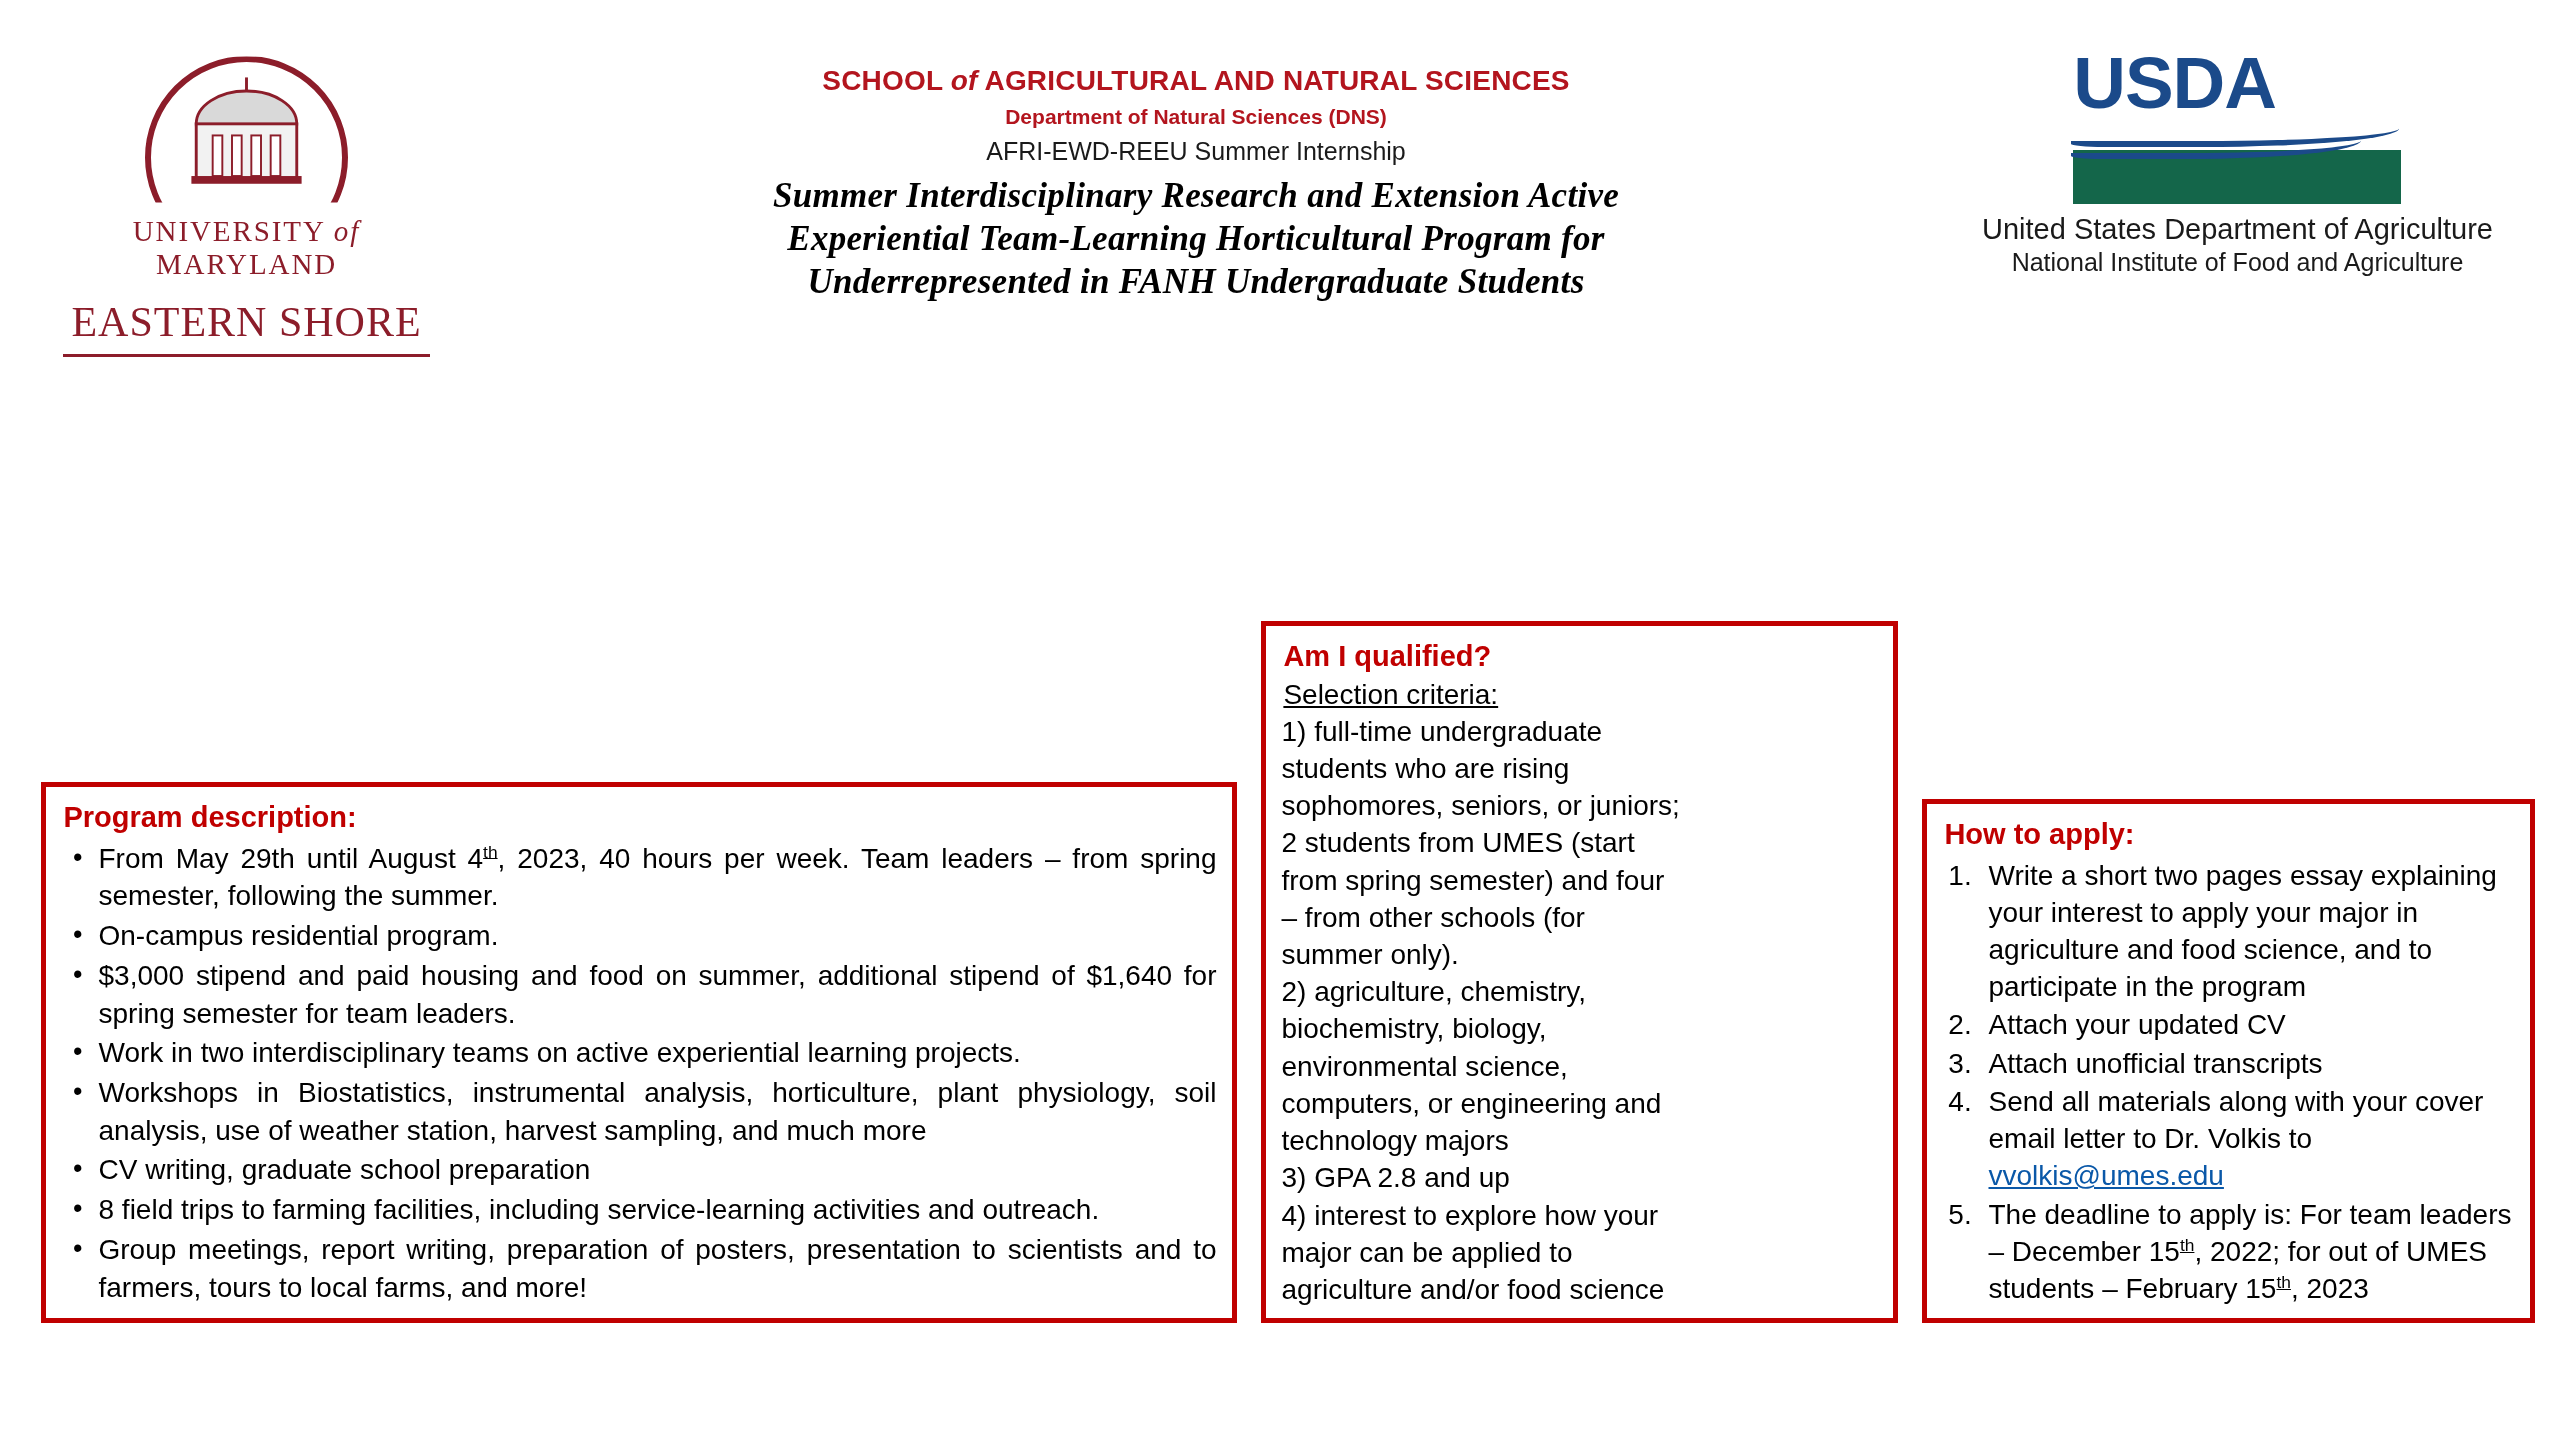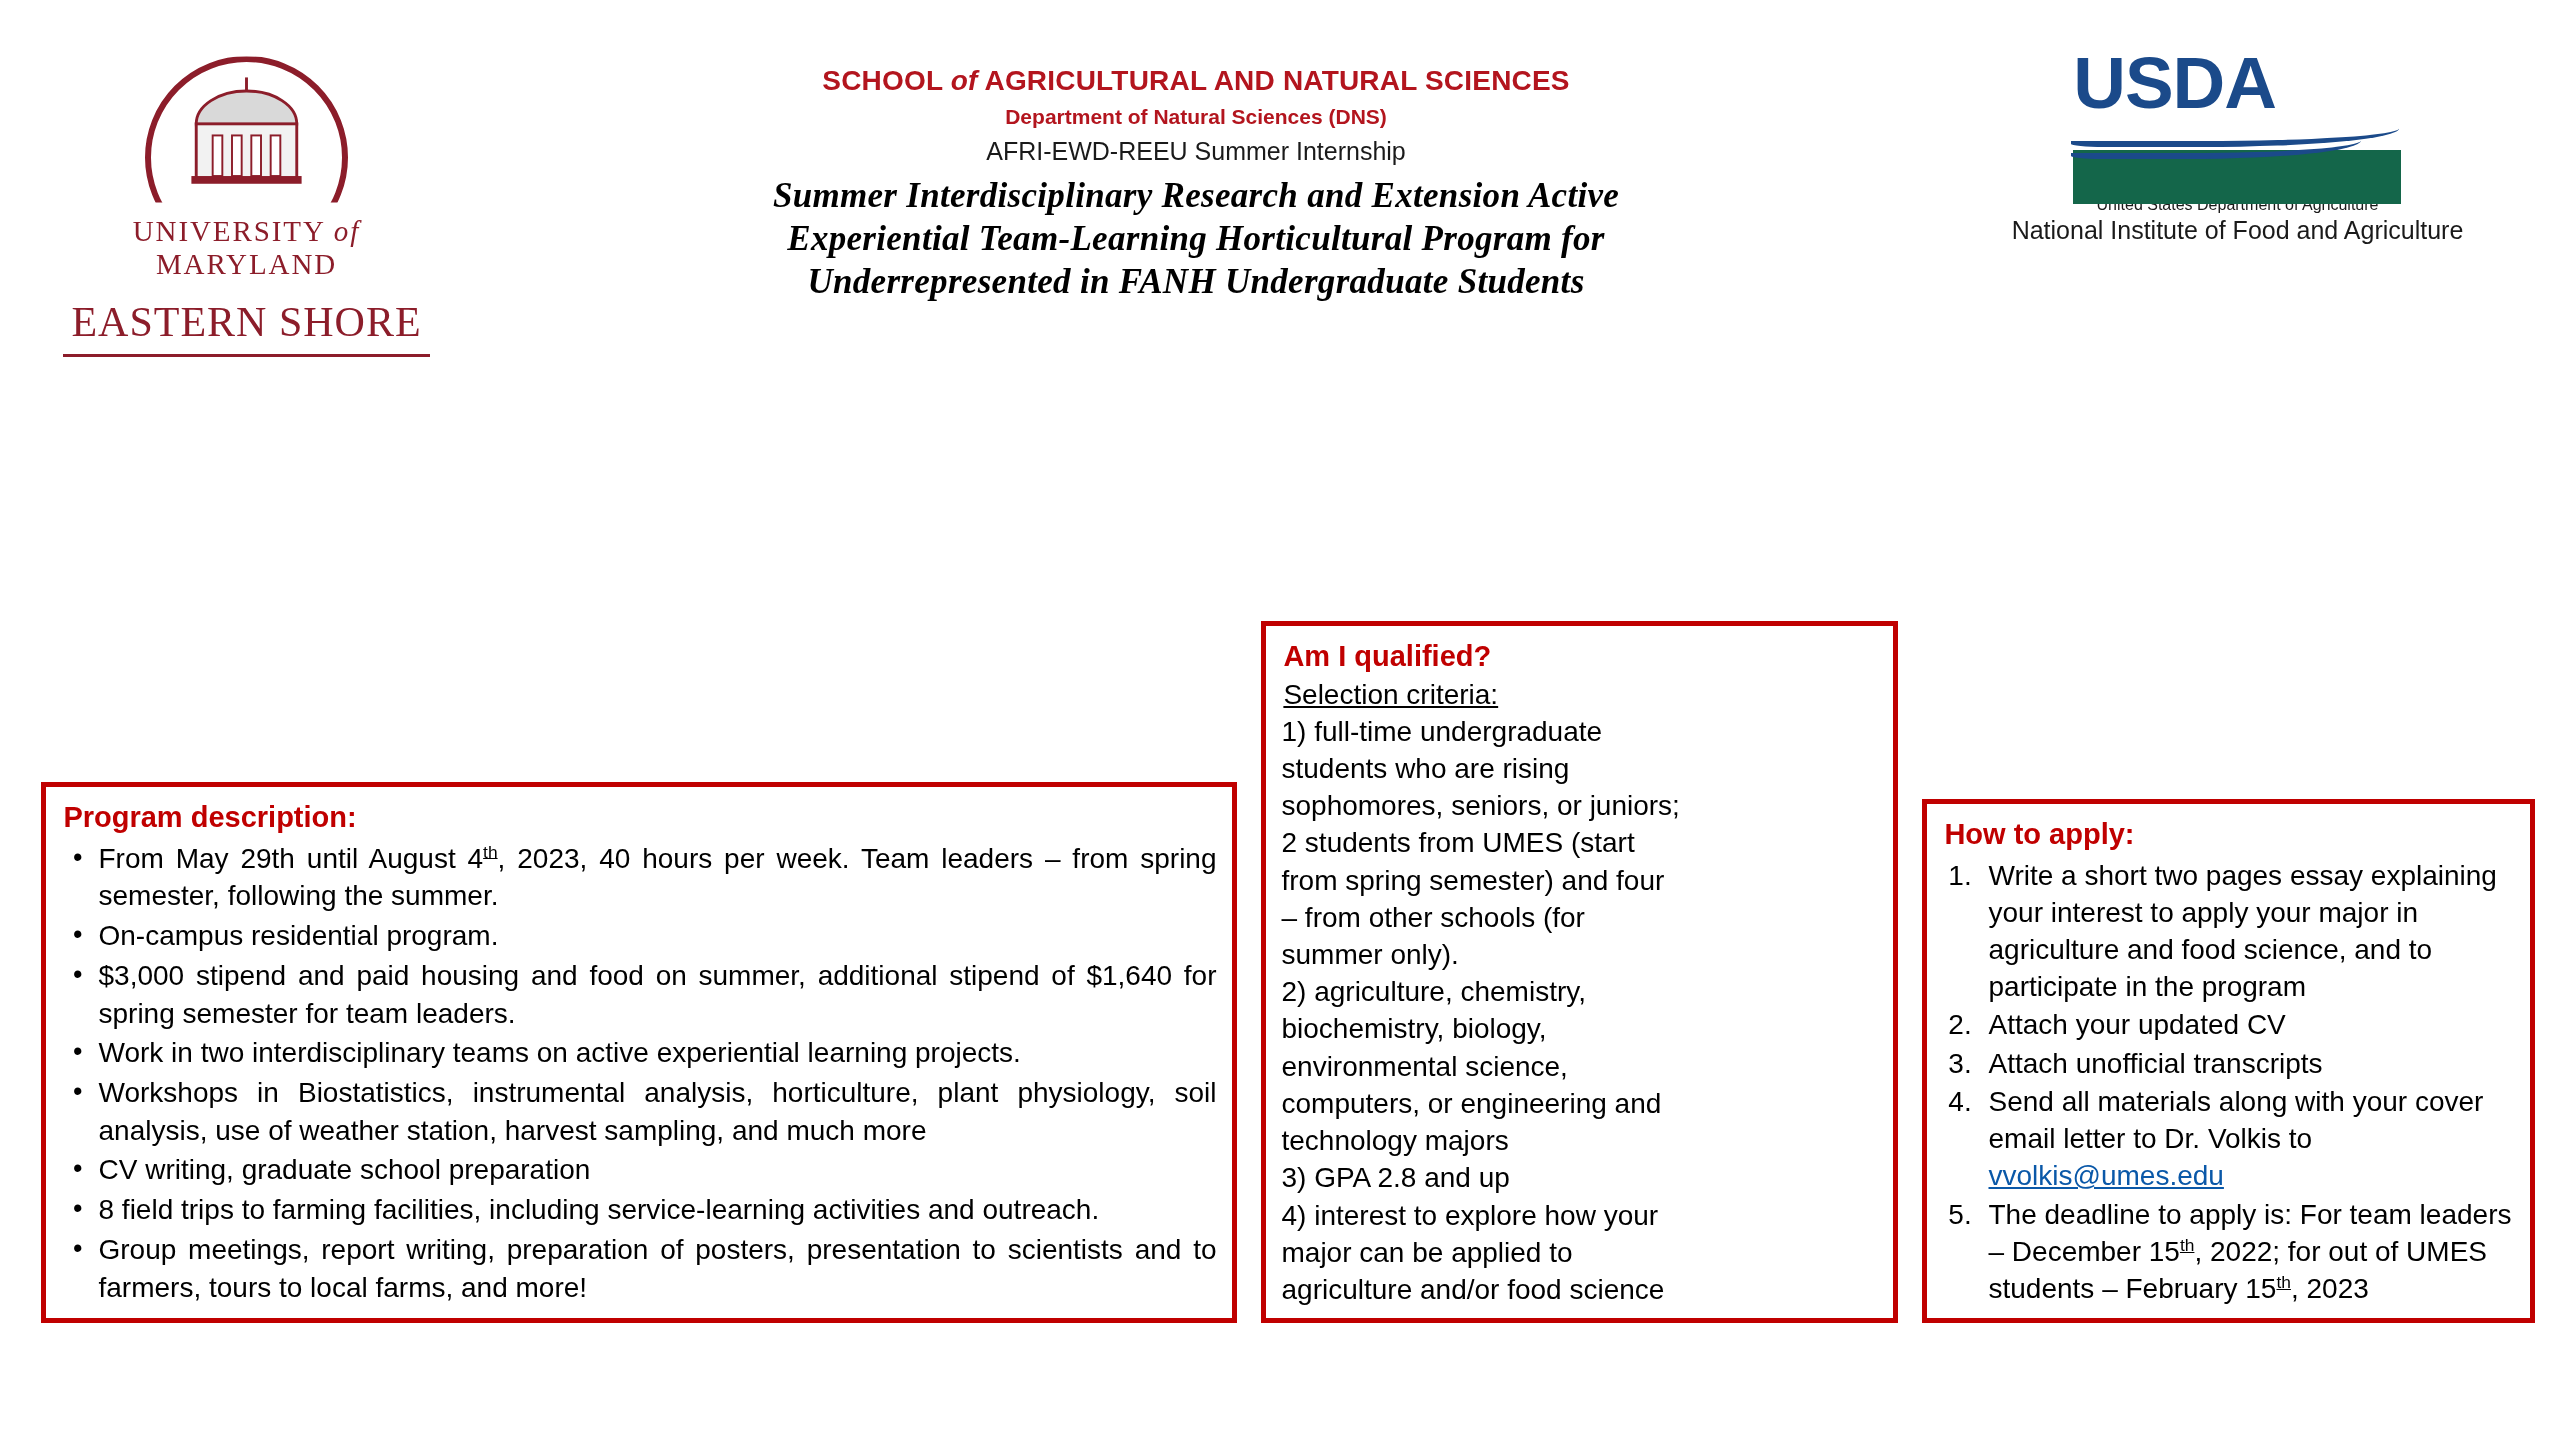--- a/index.html
+++ b/index.html
@@ -157,23 +157,23 @@
     border-bottom-color: #1b4a8a;
   }
   .usda-green {
     margin: 5.8px auto 0 9.7px;
     width: 328px;
     height: 54px;
     background: #14664a;
     border-radius: 0 0 0 0;
   }
   .usda-sub1 {
-    font-size: 16px;
+    font-size: 29px;
     color: #1a1a1a;
-    margin-top: 5px;
+    margin-top: 22px;
   }
   .usda-sub2 {
     font-size: 25px;
     color: #1a1a1a;
     margin-top: 2px;
   }
 
   
   .columns {
     display: flex;

